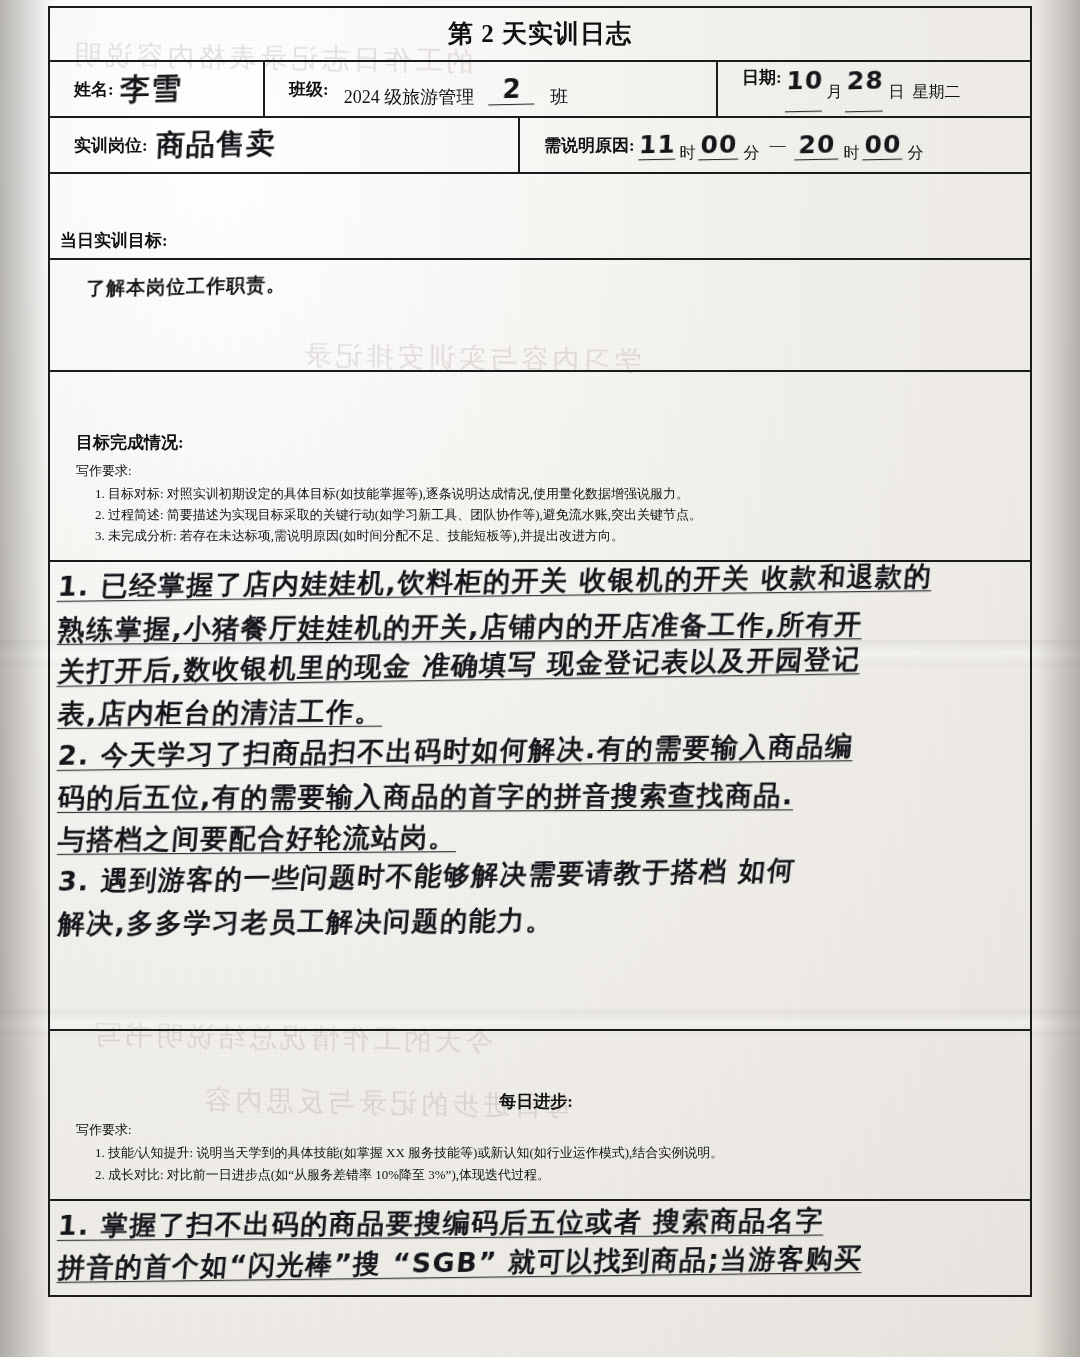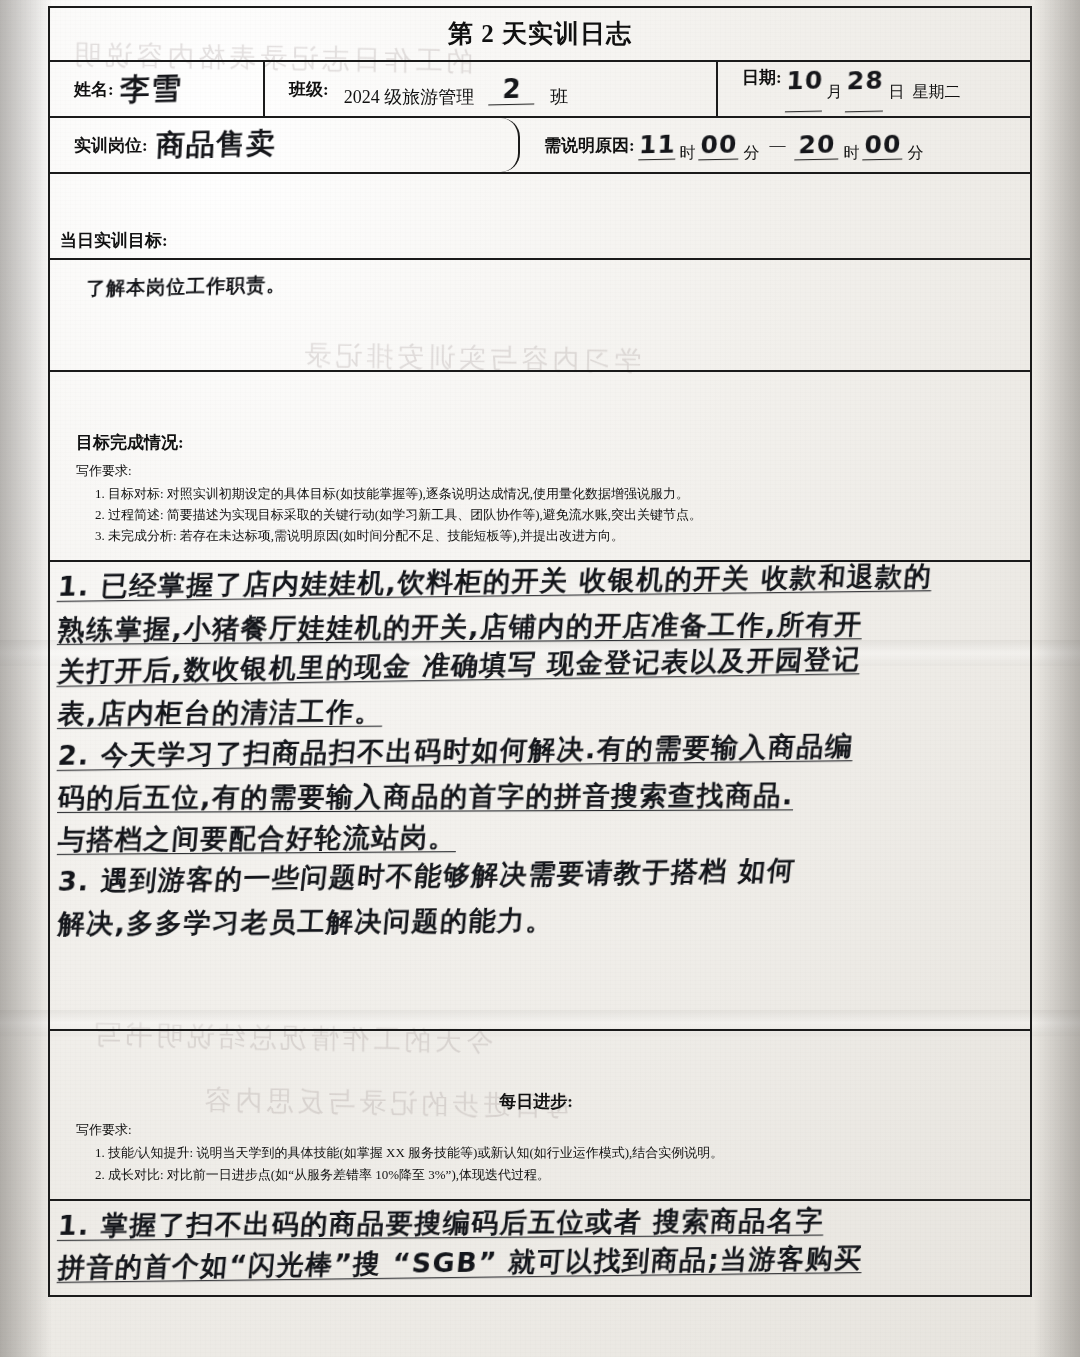--- a/index.html
+++ b/index.html
@@ -209,21 +209,21 @@
         <span class="lbl">日期:</span>
         <span class="hand hand-ink underline-ink" style="font-size:25px; min-width:34px;">10</span>
         <span class="val">月</span>
         <span class="hand hand-ink underline-ink" style="font-size:25px; min-width:38px;">28</span>
         <span class="val">日</span>
         <span class="val" style="margin-left:4px;">星期二</span>
       </div>
     </div>
 
     <div class="row">
-      <div class="cell bordered" style="width:470px; display:flex; align-items:center; gap:8px; height:54px;border-radius:19px;">
+      <div class="cell bordered" style="width:470px; display:flex; align-items:center; gap:8px; height:54px;">
         <span class="lbl">实训岗位:</span>
         <span class="hand hand-ink" style="font-size:29px;">商品售卖</span>
       </div>
       <div class="cell" style="flex:1; display:flex; align-items:center; gap:4px; height:54px;">
         <span class="lbl">需说明原因:</span>
         <span class="hand hand-ink underline-ink" style="font-size:25px; min-width:32px;">11</span>
         <span class="val">时</span>
         <span class="hand hand-ink underline-ink" style="font-size:25px; min-width:40px;">00</span>
         <span class="val">分</span>
         <span class="val" style="margin:0 6px;">—</span>

